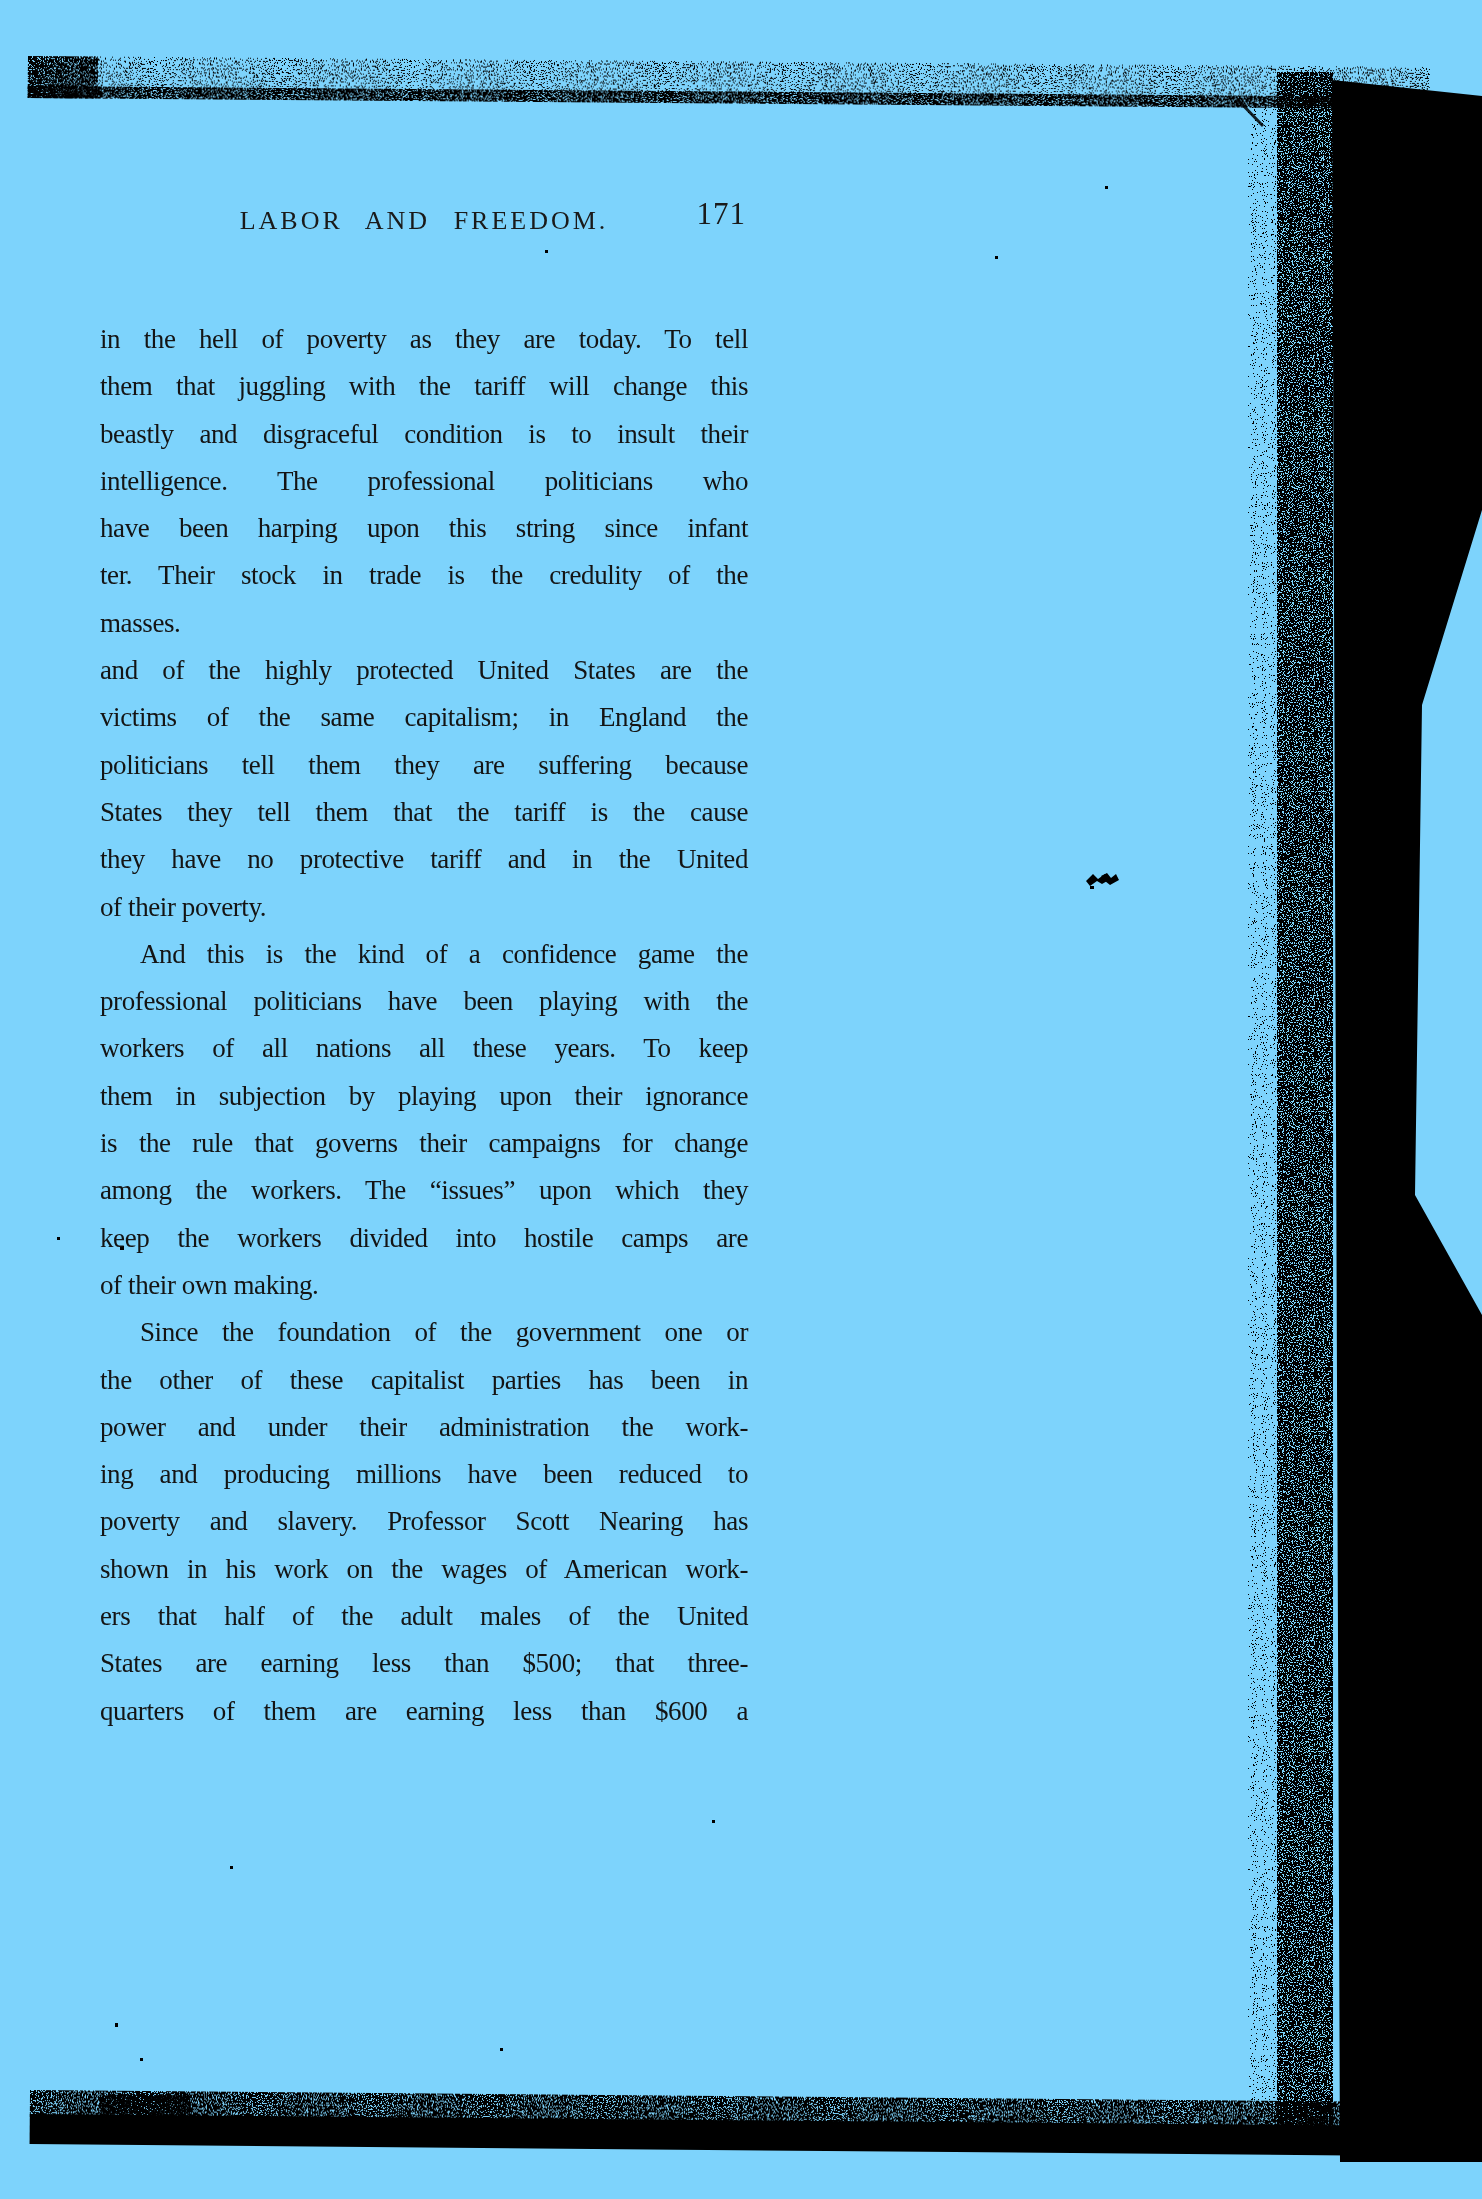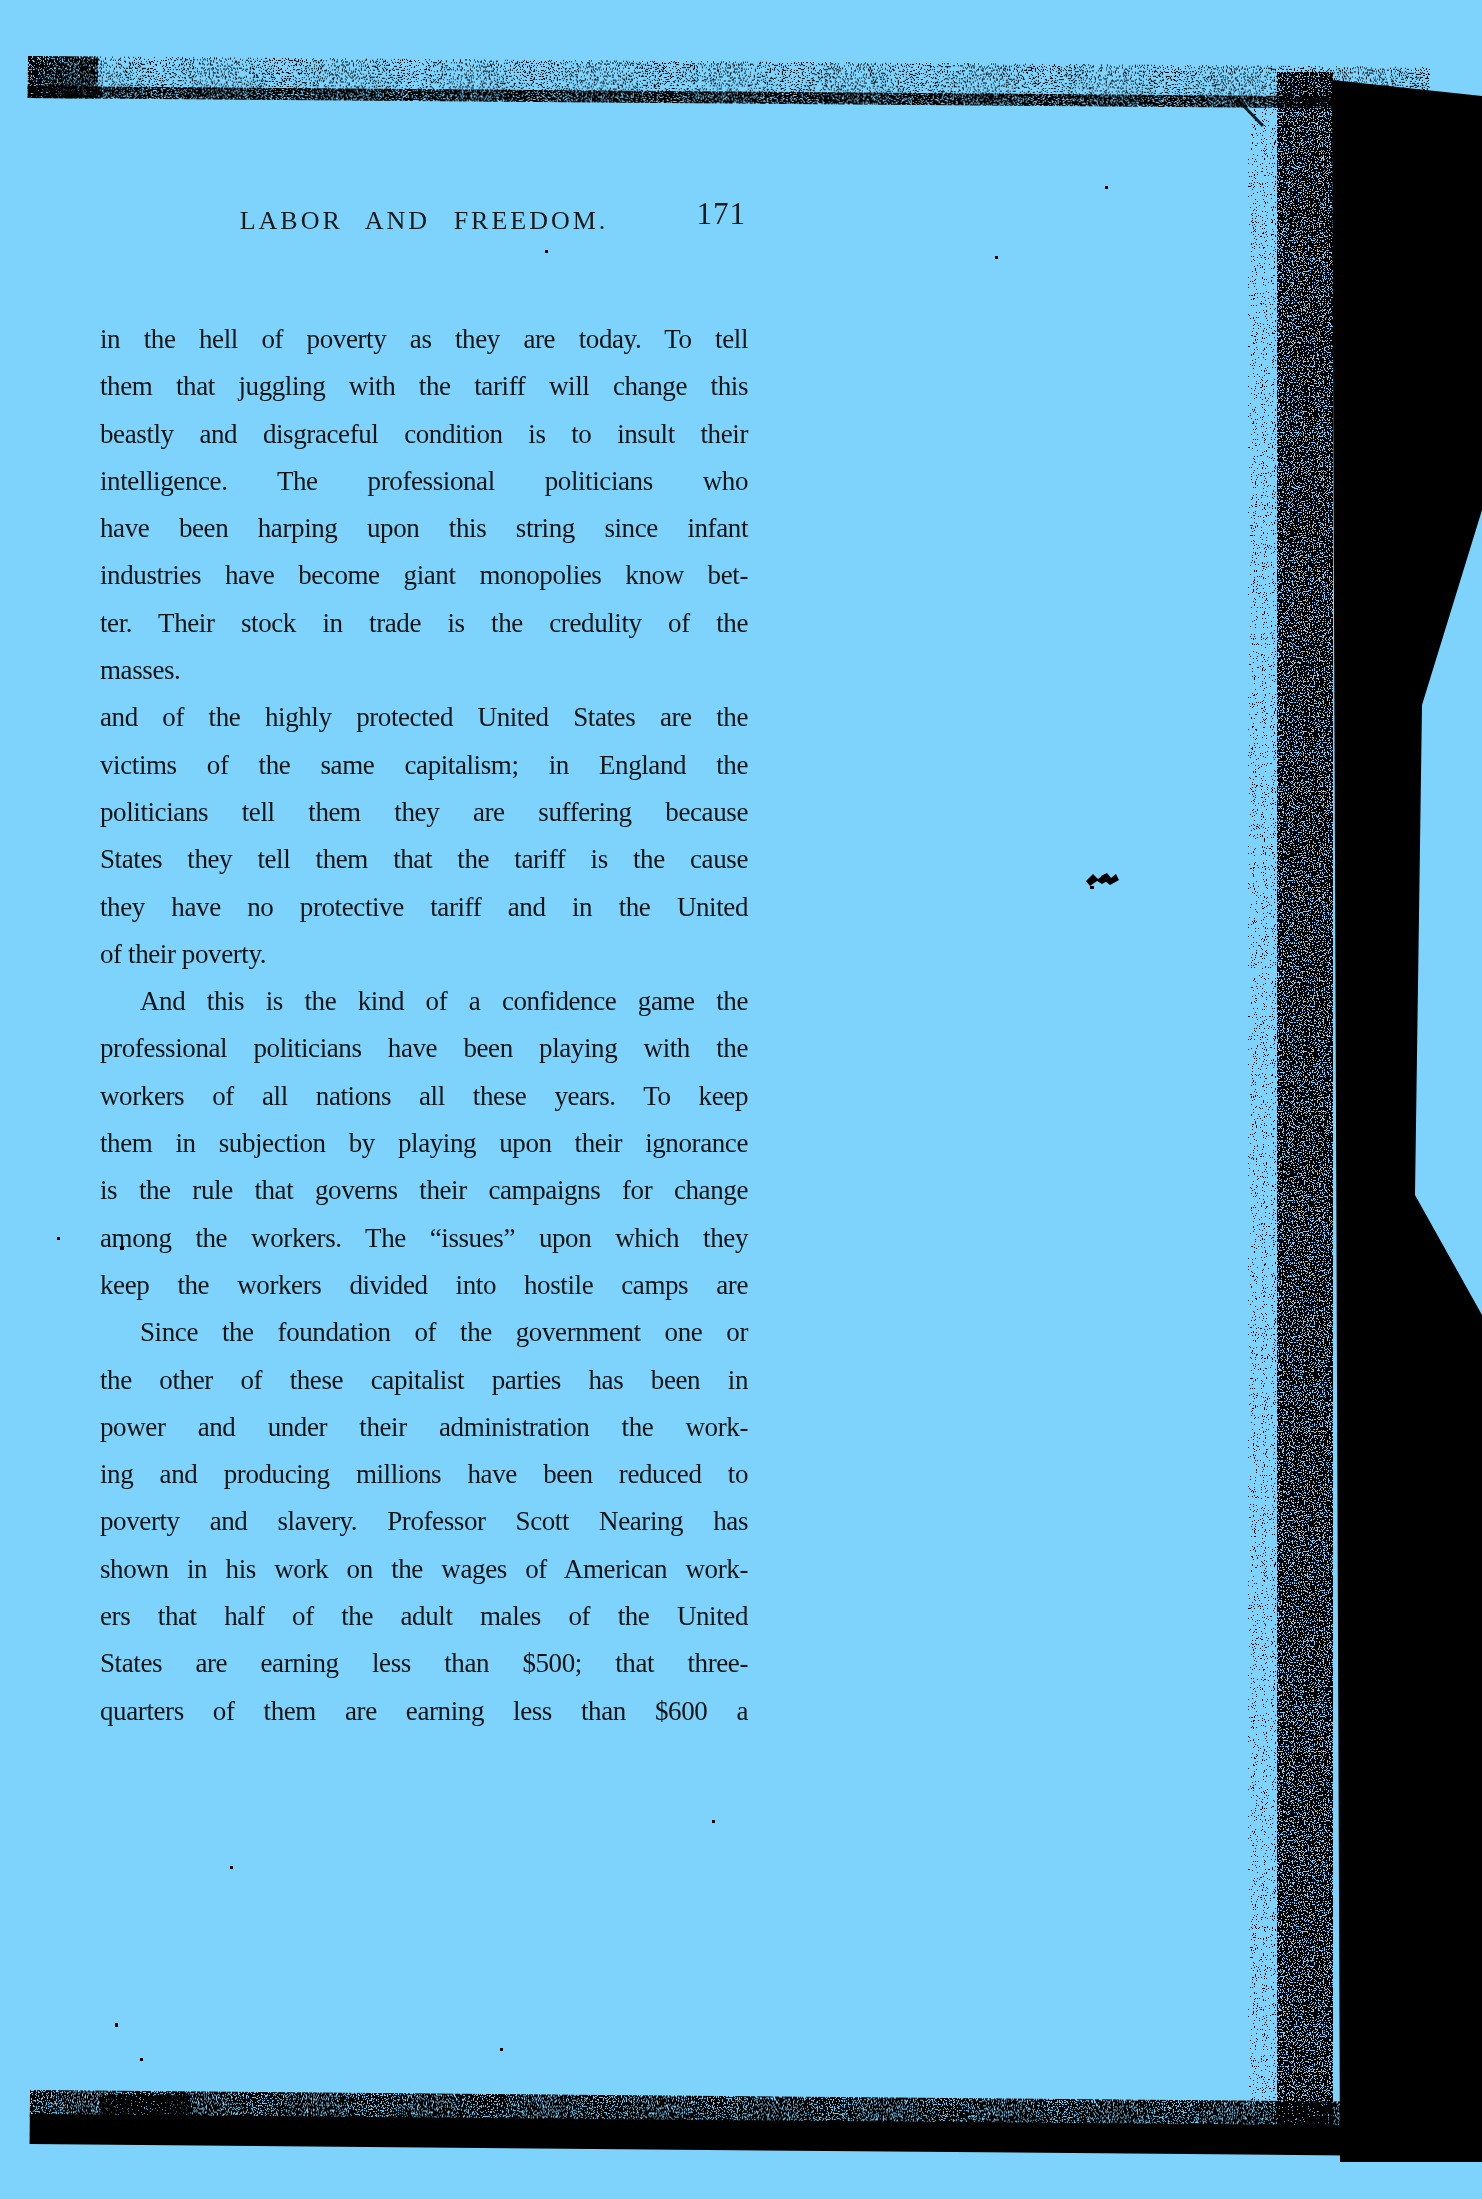--- a/index.html
+++ b/index.html
@@ -121,21 +121,20 @@
   </div>
 
   <div class="textblock">
 
     <p class="para">
       <span class="line">in the hell of poverty as they are today.  To tell</span>
       <span class="line">them that juggling with the tariff will change this</span>
       <span class="line">beastly and disgraceful condition is to insult their</span>
       <span class="line">intelligence.  The professional politicians who</span>
       <span class="line">have been harping upon this string since infant</span>
-      <span class="line">industries have become giant monopolies know bet-</span>
       <span class="line">ter.  Their stock in trade is the credulity of the</span>
       <span class="line end">masses.</span>
     </p>
 
     <p class="para">
       <span class="line">and of the highly protected United States are the</span>
       <span class="line">victims of the same capitalism; in England the</span>
       <span class="line">politicians tell them they are suffering because</span>
       <span class="line">States they tell them that the tariff is the cause</span>
       <span class="line">they have no protective tariff and in the United</span>
@@ -143,20 +142,21 @@
     </p>
 
     <p class="para">
       <span class="line indent">And this is the kind of a confidence game the</span>
       <span class="line">professional politicians have been playing with the</span>
       <span class="line">workers of all nations all these years.  To keep</span>
       <span class="line">them in subjection by playing upon their ignorance</span>
       <span class="line">is the rule that governs their campaigns for change</span>
       <span class="line">among the workers.  The “issues” upon which they</span>
       <span class="line">keep the workers divided into hostile camps are</span>
+      <span class="line end">of their own making.</span>
     </p>
 
     <p class="para">
       <span class="line indent">Since the foundation of the government one or</span>
       <span class="line">the other of these capitalist parties has been in</span>
       <span class="line">power and under their administration the work-</span>
       <span class="line">ing and producing millions have been reduced to</span>
       <span class="line">poverty and slavery.  Professor Scott Nearing has</span>
       <span class="line">shown in his work on the wages of American work-</span>
       <span class="line">ers that half of the adult males of the United</span>

